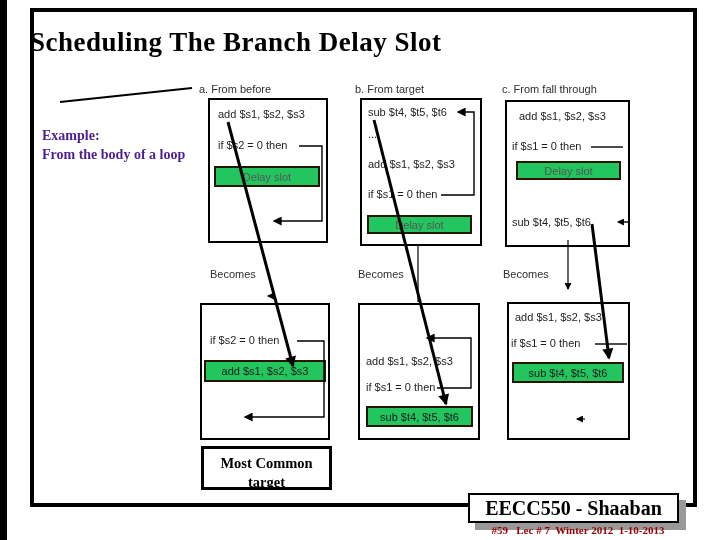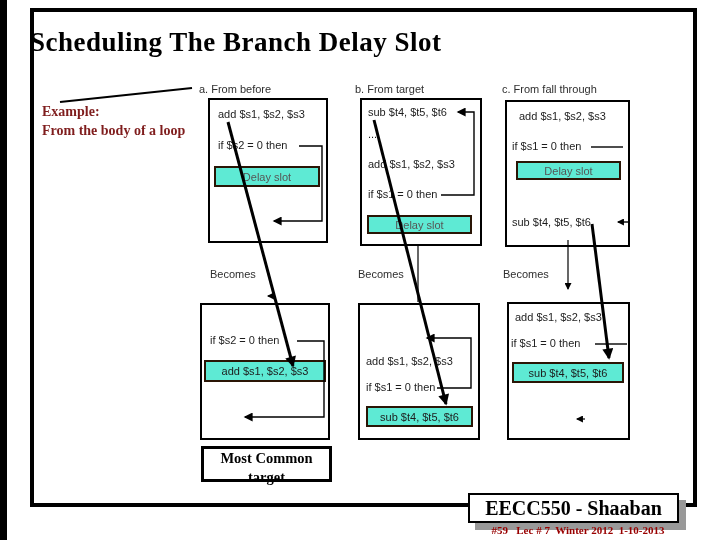--- a/index.html
+++ b/index.html
@@ -3,32 +3,32 @@
 <meta charset="utf-8">
 <style>
   html,body{margin:0;padding:0;background:#fff;}
   #canvas{position:relative;width:720px;height:540px;background:#ffffff;overflow:hidden;
           font-family:"Liberation Sans",sans-serif;}
   .abs{position:absolute;}
   #left-bar{left:0;top:0;width:7px;height:540px;background:#000;}
   #slide-frame{left:30px;top:8px;width:667px;height:499px;border:4px solid #000;box-sizing:border-box;background:transparent;}
   .title{left:30px;top:27px;width:667px;text-align:left;
          font-family:"Liberation Serif",serif;font-weight:bold;font-size:27px;color:#000;letter-spacing:.5px;}
-  .example-line{font-family:"Liberation Serif",serif;font-weight:bold;font-size:14px;color:#7f1d1d;white-space:pre;}
+  .example-line{font-family:"Liberation Serif",serif;font-weight:bold;font-size:14px;color:#4c1d95;white-space:pre;margin-top:24px;}
   .colhead{font-size:11px;color:#2e2e2e;white-space:pre;}
   .becomes{font-size:11px;color:#2e2e2e;}
   .codebox{border:2px solid #000;background:#fff;box-sizing:border-box;}
   .code{font-size:11px;color:#1d1d1d;white-space:pre;line-height:13px;}
-  .slot{background:#5eead4;border:2px solid #2a1505;box-sizing:border-box;
+  .slot{background:#22c55e;border:2px solid #2a1505;box-sizing:border-box;
         display:flex;align-items:center;justify-content:center;
         font-size:11px;color:#565656;white-space:pre;}
   .slot.instr{color:#1d1d1d;}
-  #most-common{left:201px;top:446px;width:131px;height:36px;border:3px solid #000;box-sizing:border-box;
+  #most-common{left:201px;top:446px;width:131px;height:44px;border:3px solid #000;box-sizing:border-box;
                text-align:center;font-family:"Liberation Serif",serif;font-weight:bold;font-size:14.5px;
-               color:#000;line-height:19px;background:#fff;}
+               color:#000;line-height:19px;padding-top:5px;background:#fff;}
   #footer-box{left:468px;top:493px;width:211px;height:30px;background:#fff;border:2.5px solid #000;
               box-sizing:border-box;box-shadow:7px 7px 0 #999999;z-index:5;
               display:flex;align-items:center;justify-content:center;
               font-family:"Liberation Serif",serif;font-weight:bold;font-size:20px;color:#000;white-space:pre;}
   #footer-meta{left:470px;top:524px;width:216px;text-align:center;
                font-family:"Liberation Serif",serif;font-weight:bold;font-size:11px;color:#990000;white-space:pre;z-index:6;}
   #arrows{left:0;top:0;z-index:10;pointer-events:none;}
 </style>
 </head>
 <body>

